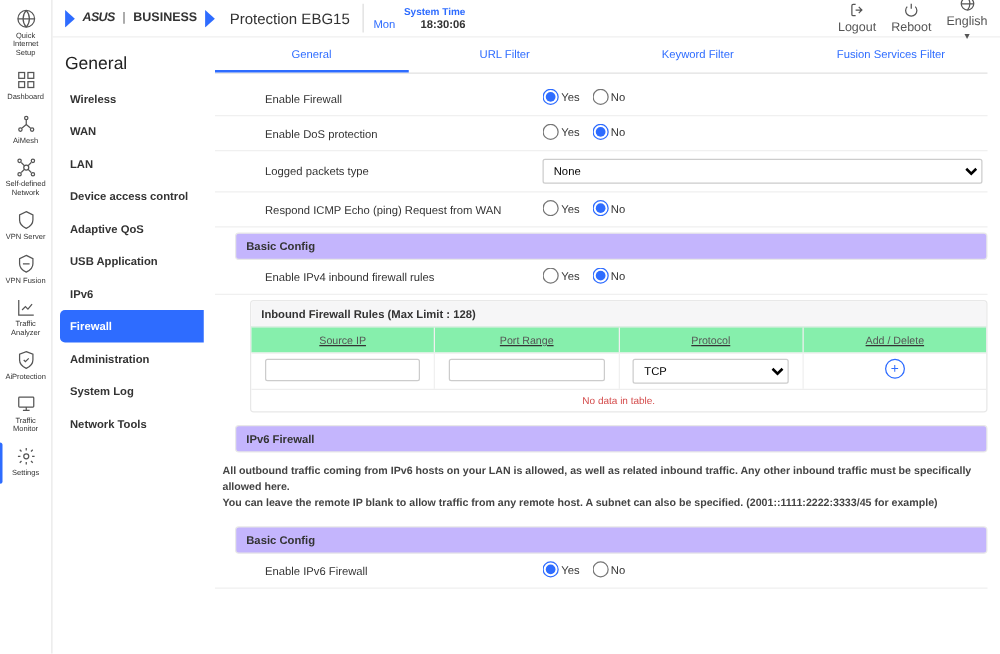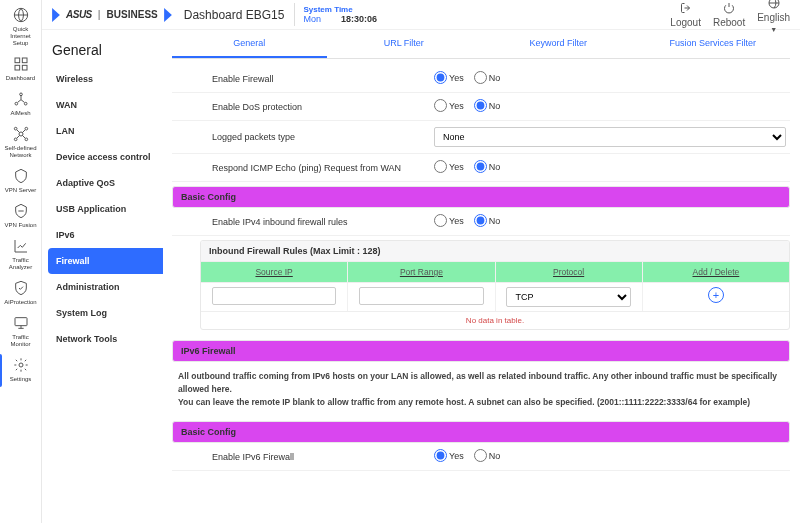--- a/index.html
+++ b/index.html
@@ -17,21 +17,21 @@
 
 
 .main { flex:1; display:flex; flex-direction:column; }
 
 
 .topbar { height:30px; display:flex; align-items:center; padding:0 10px; border-bottom:1px solid #f0f0f0; }
 .brand { display:flex; align-items:center; gap:6px; font-weight:700; font-size:10px; }
 .brand b { font-style:italic; letter-spacing:-.5px; }
 .brand .sep { color:#999; }
 .model { font-size:12px; font-weight:500; margin-left:6px; }
-.systime { border-left:1px solid #ddd; margin-left:10px; padding:2px 8px; }
+.systime { border-left:1px solid #ddd; margin-left:10px; padding:2px 8px;text-align:right; }
 .systime .lab { color:#2e6cff; font-weight:700; font-size:8px; }
 .systime .t { display:flex; gap:20px; font-size:9px; }
 .systime .mon { color:#2e6cff; }
 .topbar-sp { flex:1; }
 .tbtn { display:flex; align-items:center; gap:3px; margin-left:12px; color:#555; cursor:pointer; font-size:10px;flex-direction:column; }
 
 
 .content { flex:1; display:flex; overflow:hidden; }
 .sidebar { width:120px; padding:10px 0 10px 6px; }
 .sidebar h2 { font-size:14px; font-weight:400; color:#222; margin:2px 0 8px 4px; }
@@ -47,21 +47,21 @@
 .banner a { color:#1567d3; font-weight:700; text-decoration:underline; }
 
 .row { display:flex; align-items:center; padding:6px 4px; border-bottom:1px solid #f0f0f0; font-size:9px; }
 .row .lab { width:258px; color:#333;padding-left:36px; }
 .row .ctl { flex:1; }
 .radio { display:inline-flex; align-items:center; margin-right:10px; font-size:9px; }
 .radio input { margin-right:2px; accent-color:#2e6cff; }
 select { border:1px solid #ccc; border-radius:2px; height:20px; font-size:9px; padding:0 4px; background:#fff; }
 select.full { width:100%; max-width:380px; }
 
-.section-h { background:#d946ef; border:1px solid #e8e8e8; border-radius:3px; padding:5px 8px; font-size:9px; font-weight:700; margin-top:4px; }
+.section-h { background:#c4b5fd; border:1px solid #e8e8e8; border-radius:3px; padding:5px 8px; font-size:9px; font-weight:700; margin-top:4px;margin-left:16px; }
 .subtext { font-size:8.5px; color:#444; padding:8px 6px; line-height:13px; }
 .subtext b { font-weight:700; }
 
 .tbl-wrap { border:1px solid #e8e8e8; border-radius:3px; overflow:hidden; margin-top:4px;margin-left:28px; }
 .tbl-title { background:#f6f6f7; padding:5px 8px; font-size:9px; font-weight:700; }
 .tbl-head { display:flex; background:#86efac; border-top:1px solid #eee;text-decoration:underline; }
 .tbl-head div { flex:1; text-align:center; font-size:8.5px; padding:5px 3px; color:#555; border-left:1px solid #f0f0f0; }
 .tbl-head div:first-child { border-left:none; }
 .tbl-row { display:flex; border-top:1px solid #eee; }
 .tbl-row div { flex:1; text-align:center; padding:4px; border-left:1px solid #f0f0f0; }
@@ -184,21 +184,21 @@
       <div class="brand">
         <svg width="8" height="14" viewBox="0 0 10 18">
             <path d="M0 0 L10 9 L0 18 Z" fill="#2e6cff"></path>
           </svg>
         <b>ASUS</b>
         <span class="sep">|</span>
         <span>BUSINESS</span>
         <svg width="8" height="14" viewBox="0 0 10 18">
             <path d="M0 0 L10 9 L0 18 Z" fill="#2e6cff"></path>
           </svg>
-        <span class="model">Dashboard EBG15</span>
+        <span class="model">Protection EBG15</span>
       </div>
       <div class="systime">
         <div class="lab">System Time</div>
         <div class="t">
             <span class="mon">Mon</span>
             <b>18:30:06</b>
           </div>
       </div>
       <div class="topbar-sp"></div>
       <div class="tbtn">
@@ -309,21 +309,21 @@
             <div><input type="text" style=""></div>
             <div><select style="width:90%"><option>TCP</option></select></div>
             <div><span class="addbtn">+</span></div>
           </div>
           <div class="nodata">No data in table.</div>
         </div>
 
         <div class="section-h" style="margin-top:10px">IPv6 Firewall</div>
         <div class="subtext">
           <b>All outbound traffic coming from IPv6 hosts on your LAN is allowed, as well as related inbound traffic. Any other inbound traffic must be specifically allowed here.</b><br>
-          <b>You can leave the remote IP blank to allow traffic from any remote host. A subnet can also be specified. (2001::1111:2222:3333/64 for example)</b>
+          <b>You can leave the remote IP blank to allow traffic from any remote host. A subnet can also be specified. (2001::1111:2222:3333/45 for example)</b>
         </div>
 
         <div class="section-h">Basic Config</div>
         <div class="row">
             <div class="lab">Enable IPv6 Firewall</div>
             <div class="ctl"><label class="radio">
                 <input type="radio" checked="" style="">
                 <span>Yes</span>
               </label><label class="radio">
                 <input type="radio" style="">

